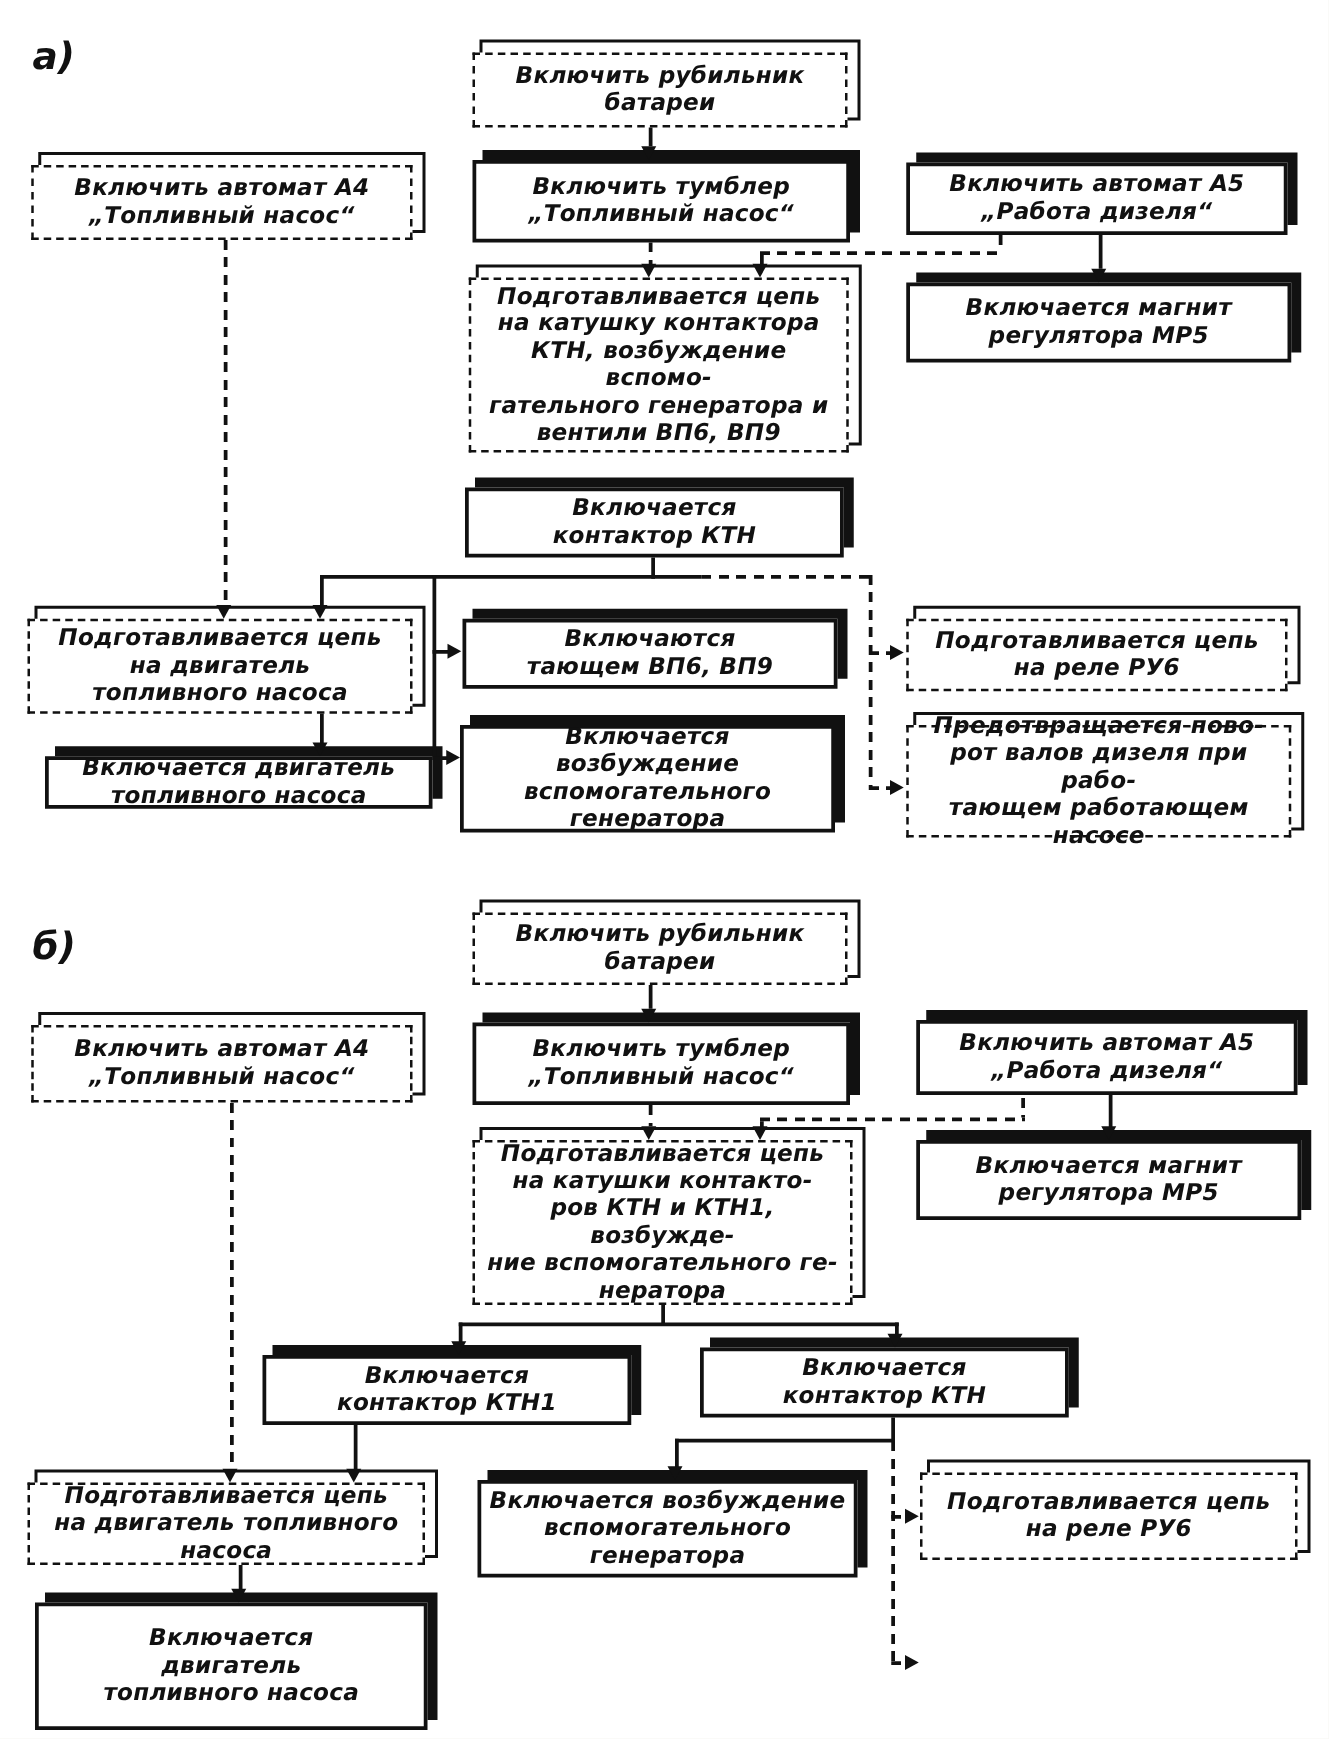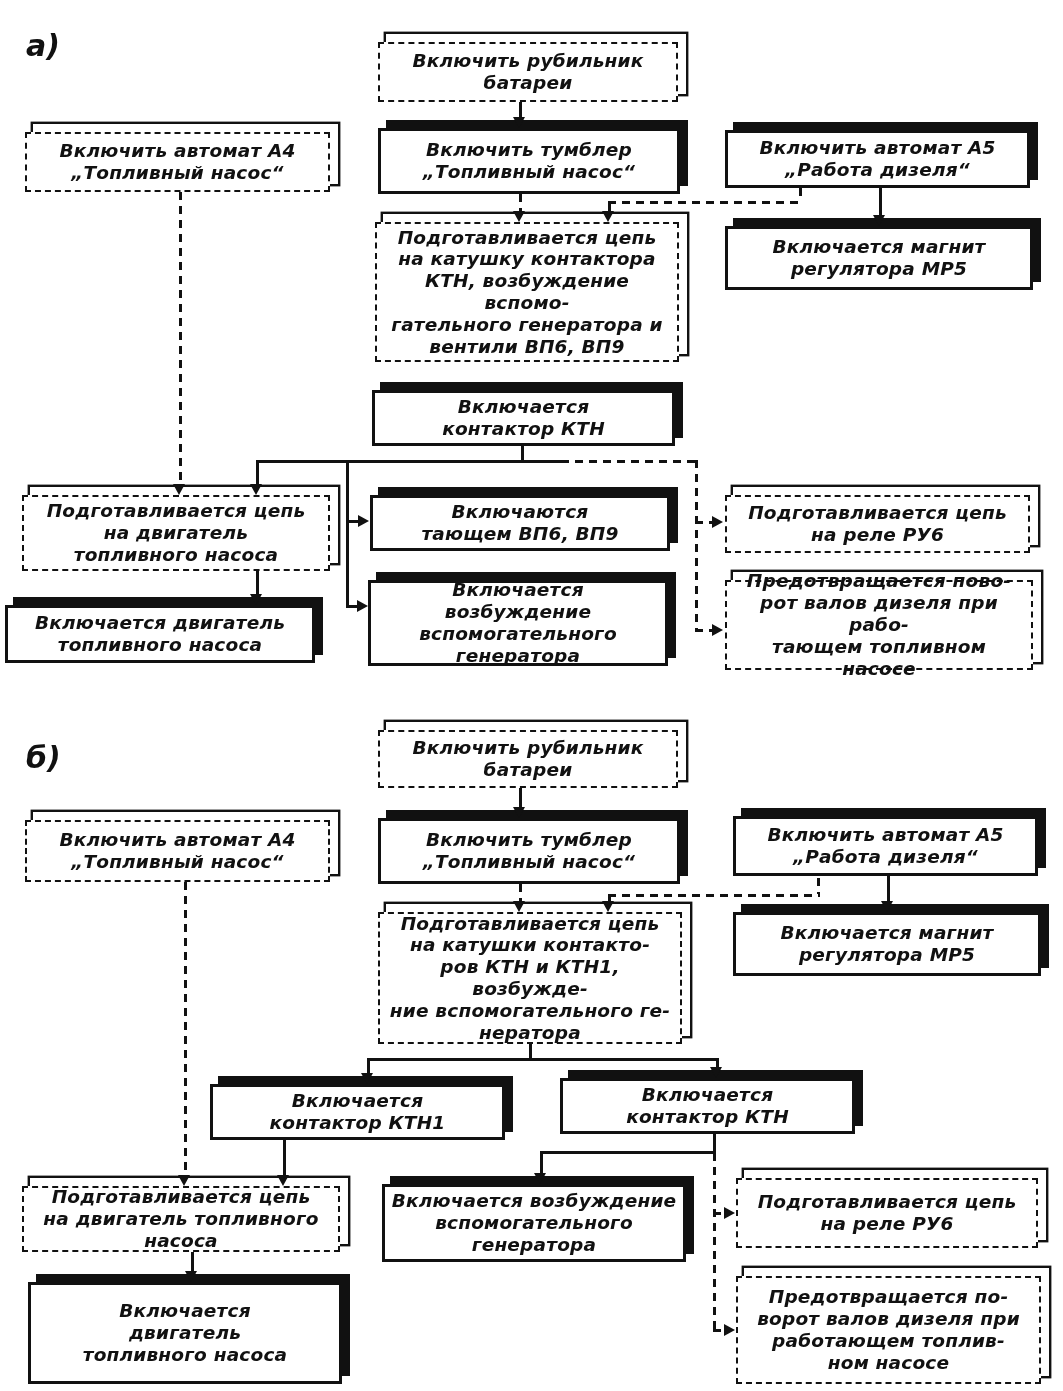--- a/index.html
+++ b/index.html
@@ -87,21 +87,21 @@
     <div class="face">Включается
 контактор КТН</div>
   </div>
 
   <div class="slab dashed" style="left:22px;top:487px;width:317px;height:84px">
     <div class="face">Подготавливается цепь
 на двигатель
 топливного насоса</div>
   </div>
 
-  <div class="slab solid" style="left:5px;top:597px;width:319px;height:66px">
+  <div class="slab solid" style="left:36px;top:597px;width:319px;height:50px">
     <div class="face">Включается двигатель
 топливного насоса</div>
   </div>
 
   <div class="slab solid" style="left:370px;top:487px;width:309px;height:64px">
     <div class="face">Включаются
 тающем ВП6, ВП9</div>
   </div>
 
   <div class="slab solid" style="left:368px;top:572px;width:309px;height:94px">
@@ -111,21 +111,21 @@
   </div>
 
   <div class="slab dashed" style="left:725px;top:487px;width:314px;height:66px">
     <div class="face">Подготавливается цепь
 на реле РУ6</div>
   </div>
 
   <div class="slab dashed" style="left:725px;top:572px;width:317px;height:98px">
     <div class="face">Предотвращается пово-
 рот валов дизеля при рабо-
-тающем топливном насосе</div>
+тающем работающем насосе</div>
   </div>
 
   <i class="ln lnv" style="left:519px;top:102px;height:15px"></i>
   <i class="ad" style="left:513px;top:117px"></i>
 
   <i class="dv" style="left:519px;top:194px;height:18px"></i>
   <i class="ad" style="left:513px;top:211px"></i>
 
   <i class="ln lnv" style="left:879px;top:188px;height:27px"></i>
   <i class="ad" style="left:873px;top:215px"></i>
@@ -221,26 +221,20 @@
     <div class="face">Включается возбуждение
 вспомогательного
 генератора</div>
   </div>
 
   <div class="slab dashed" style="left:736px;top:1170px;width:311px;height:78px">
     <div class="face">Подготавливается цепь
 на реле РУ6</div>
   </div>
 
-  <div class="slab dashed" style="left:736px;top:1268px;width:314px;height:116px">
-    <div class="face">Предотвращается по-
-ворот валов дизеля при
-работающем топлив-
-ном насосе</div>
-  </div>
 
   <i class="ln lnv" style="left:519px;top:788px;height:19px"></i>
   <i class="ad" style="left:513px;top:807px"></i>
 
   <i class="dv" style="left:519px;top:884px;height:17px"></i>
   <i class="ad" style="left:513px;top:901px"></i>
 
   <i class="dh" style="left:608px;top:894px;width:212px"></i>
   <i class="dv" style="left:817px;top:878px;height:16px"></i>
   <i class="dv" style="left:608px;top:897px;height:5px"></i>

